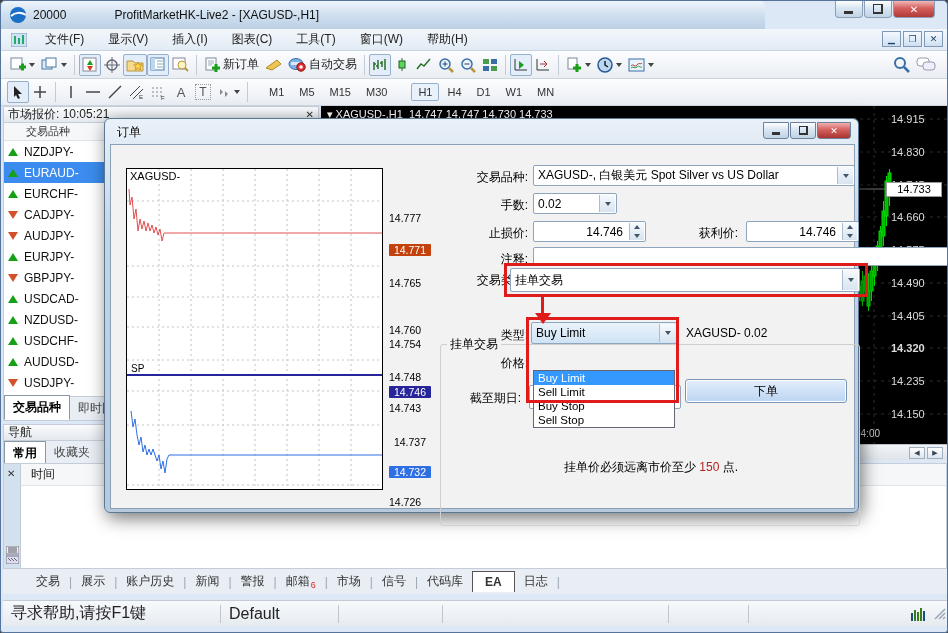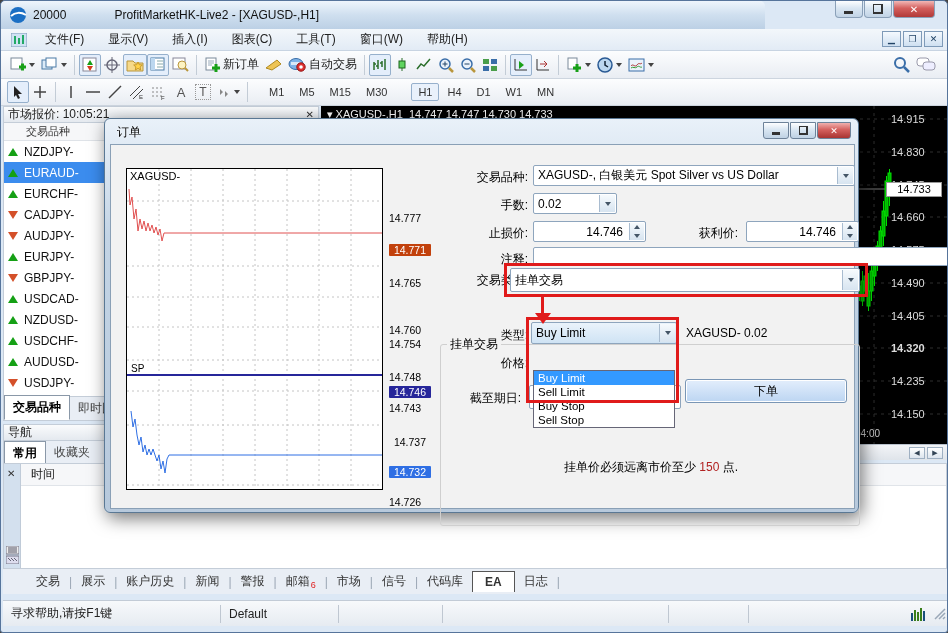--- a/index.html
+++ b/index.html
@@ -54,21 +54,21 @@
   .terminal{background:#fff;border:1px solid #c4cdd8;}
   .termstrip{position:absolute;left:0;top:0;width:17px;height:100%;background:#d3e0ee;border-right:1px solid #c0cbd8;}
   .termx{position:absolute;left:3px;top:4px;font-size:10px;color:#333;font-weight:bold;}
   .termhdr{position:absolute;left:17px;top:0;right:0;height:22px;background:#f6f7f9;border-bottom:1px solid #e0e4e9;font-size:12px;color:#222;display:flex;align-items:center;padding-left:10px;}
   .tabsrow{background:#e9eef5;display:flex;align-items:center;font-size:12px;color:#333;padding-left:24px;}
   .btab{padding:3px 9px;white-space:nowrap;position:relative;}
   .btab.on{background:#fff;border:1px solid #555;border-bottom:none;font-weight:bold;padding:3px 12px;}
   .tsep{color:#9aa6b4;}
   .badge{color:#e02020;font-size:9px;vertical-align:sub;margin-left:1px;}
   
-  .statusbar{background:linear-gradient(#f7f9fb,#e6ebf1);border-top:1px solid #c2cbd6;display:flex;align-items:center;font-size:12px;color:#222;justify-content:space-between;}
+  .statusbar{background:linear-gradient(#f7f9fb,#e6ebf1);border-top:1px solid #c2cbd6;display:flex;align-items:center;font-size:16px;color:#222;justify-content:space-between;}
   .scell{height:18px;display:flex;align-items:center;padding:0 8px;border-right:1px solid #bfc7d1;}
   
   .dlg{left:103px;top:117px;width:755px;height:395px;background:linear-gradient(#e9f1f9,#c3d4e5 30%,#b7c9dc);border:1px solid #5a7894;border-radius:6px;box-shadow:3px 5px 18px rgba(0,0,0,.55);}
   .dlgtitle{position:absolute;left:12px;top:5px;font-size:12px;color:#000;text-shadow:0 0 3px #fff;}
   .dbtn{position:absolute;top:3px;height:17px;border:1px solid #6d8299;background:linear-gradient(#fdfeff,#d9e6f2 45%,#bfd2e4);border-radius:0 0 3px 3px;display:flex;align-items:center;justify-content:center;font-size:9px;color:#333;}
   .dbtn.close{background:linear-gradient(#f0b0ae,#d4605e 45%,#a83432);color:#fff;font-weight:bold;}
   .dlgbody{position:absolute;left:5px;top:25px;width:745px;height:365px;background:#f2f2f2;border:1px solid #8aa0b6;}
   .minichart{position:absolute;left:15px;top:23px;width:257px;height:322px;background:#fff;border:1px solid #000;}
   .mlabel{position:absolute;left:278px;width:42px;font-size:10.5px;color:#000;}
   .mlabel.r{background:#c2410c;color:#fff;text-align:center;border-radius:1px;}

